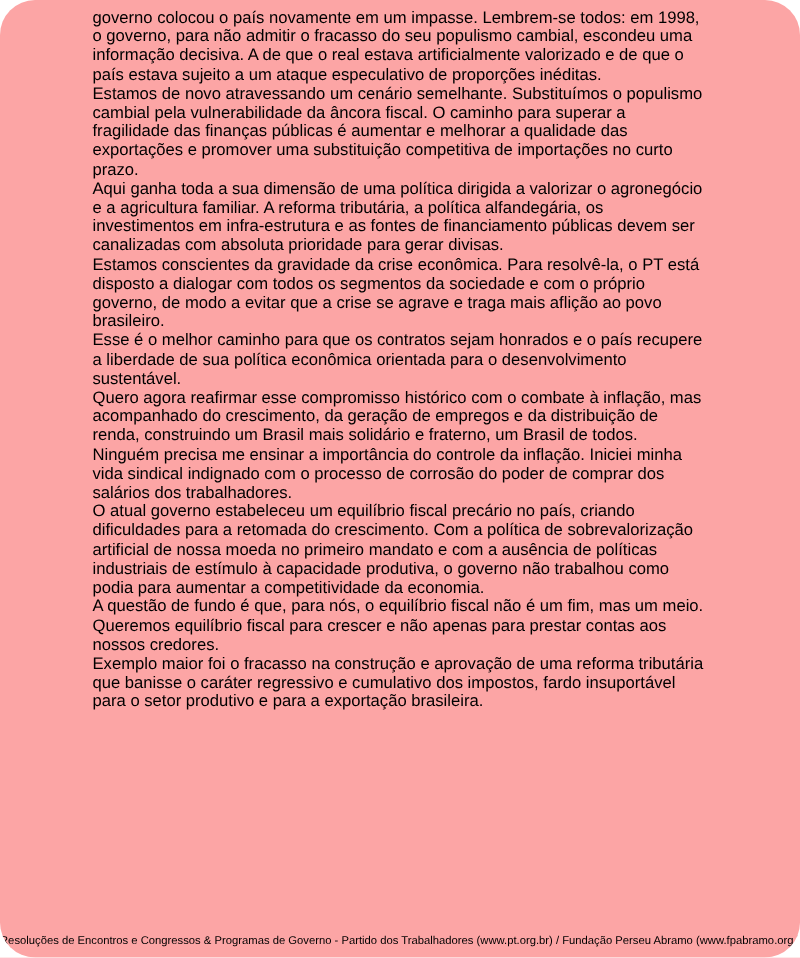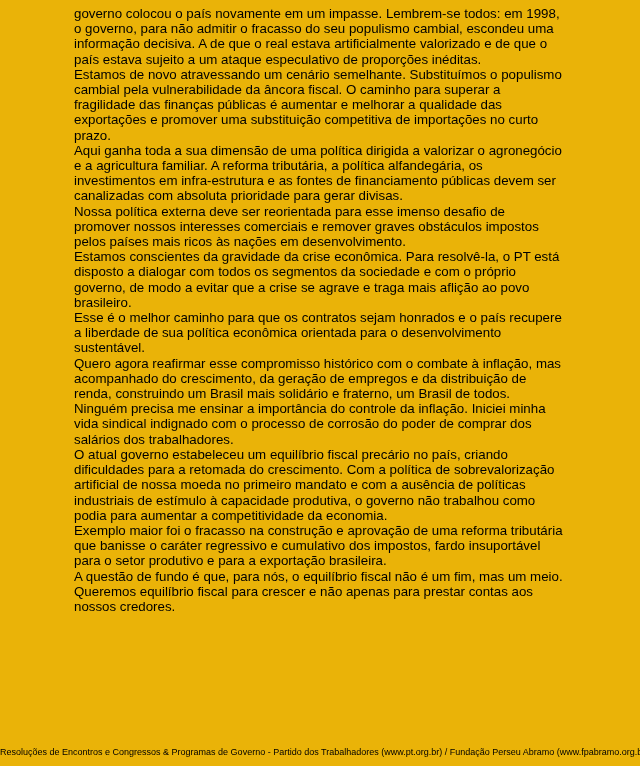--- a/index.html
+++ b/index.html
@@ -5,22 +5,23 @@
   * { box-sizing: border-box; margin: 0; padding: 0; }
   html, body {
     width: 640px;
     background: #ffffff;
     font-family: "Liberation Sans", sans-serif;
   }
   .page {
     position: relative;
     width: 640px;
     height: 766px;
-    background: #eab308;
+    background: #fca5a5;
     overflow: hidden;
+    border-radius: 28px;
   }
   .body-text {
     position: absolute;
     top: 6px;
     left: 74px;
     width: 560px;
     color: #000000;
     font-size: 13.3px;
     line-height: 15.2px;
   }
@@ -53,46 +54,43 @@
 país estava sujeito a um ataque especulativo de proporções inéditas.</p>
       <p class="para">Estamos de novo atravessando um cenário semelhante. Substituímos o populismo
 cambial pela vulnerabilidade da âncora fiscal. O caminho para superar a
 fragilidade das finanças públicas é aumentar e melhorar a qualidade das
 exportações e promover uma substituição competitiva de importações no curto
 prazo.</p>
       <p class="para">Aqui ganha toda a sua dimensão de uma política dirigida a valorizar o agronegócio
 e a agricultura familiar. A reforma tributária, a política alfandegária, os
 investimentos em infra-estrutura e as fontes de financiamento públicas devem ser
 canalizadas com absoluta prioridade para gerar divisas.</p>
-      <p class="para">Nossa política externa deve ser reorientada para esse imenso desafio de
-promover nossos interesses comerciais e remover graves obstáculos impostos
-pelos países mais ricos às nações em desenvolvimento.</p>
       <p class="para">Estamos conscientes da gravidade da crise econômica. Para resolvê-la, o PT está
 disposto a dialogar com todos os segmentos da sociedade e com o próprio
 governo, de modo a evitar que a crise se agrave e traga mais aflição ao povo
 brasileiro.</p>
       <p class="para">Esse é o melhor caminho para que os contratos sejam honrados e o país recupere
 a liberdade de sua política econômica orientada para o desenvolvimento
 sustentável.</p>
       <p class="para">Quero agora reafirmar esse compromisso histórico com o combate à inflação, mas
 acompanhado do crescimento, da geração de empregos e da distribuição de
 renda, construindo um Brasil mais solidário e fraterno, um Brasil de todos.</p>
       <p class="para">Ninguém precisa me ensinar a importância do controle da inflação. Iniciei minha
 vida sindical indignado com o processo de corrosão do poder de comprar dos
 salários dos trabalhadores.</p>
       <p class="para">O atual governo estabeleceu um equilíbrio fiscal precário no país, criando
 dificuldades para a retomada do crescimento. Com a política de sobrevalorização
 artificial de nossa moeda no primeiro mandato e com a ausência de políticas
 industriais de estímulo à capacidade produtiva, o governo não trabalhou como
 podia para aumentar a competitividade da economia.</p>
+      <p class="para">A questão de fundo é que, para nós, o equilíbrio fiscal não é um fim, mas um meio.
+Queremos equilíbrio fiscal para crescer e não apenas para prestar contas aos
+nossos credores.</p>
       <p class="para">Exemplo maior foi o fracasso na construção e aprovação de uma reforma tributária
 que banisse o caráter regressivo e cumulativo dos impostos, fardo insuportável
 para o setor produtivo e para a exportação brasileira.</p>
-      <p class="para">A questão de fundo é que, para nós, o equilíbrio fiscal não é um fim, mas um meio.
-Queremos equilíbrio fiscal para crescer e não apenas para prestar contas aos
-nossos credores.</p>
     </div>
 
   <div class="footer">
     <span>Resoluções de Encontros e Congressos &amp; Programas de Governo - Partido dos Trabalhadores (www.pt.org.br) / Fundação Perseu Abramo (www.fpabramo.org.br)</span>
   </div>
 
 </div>
 
 </body></html>

